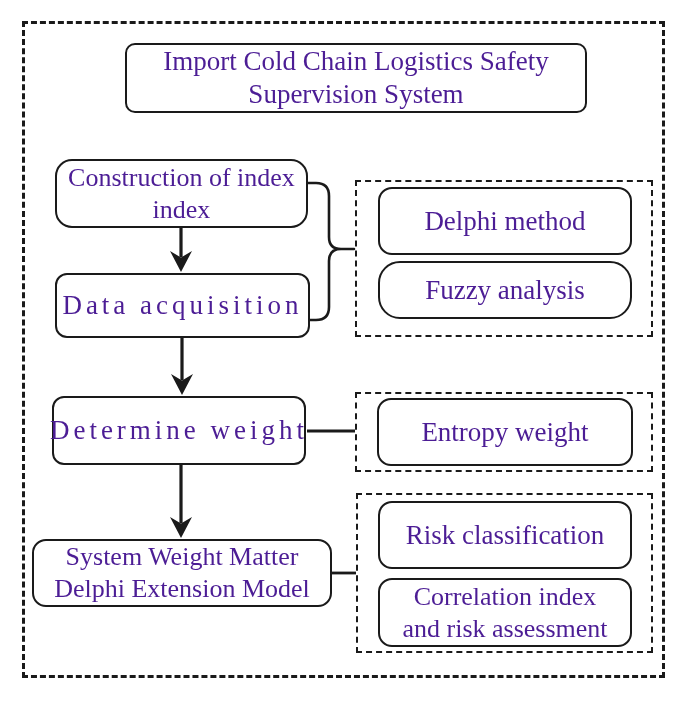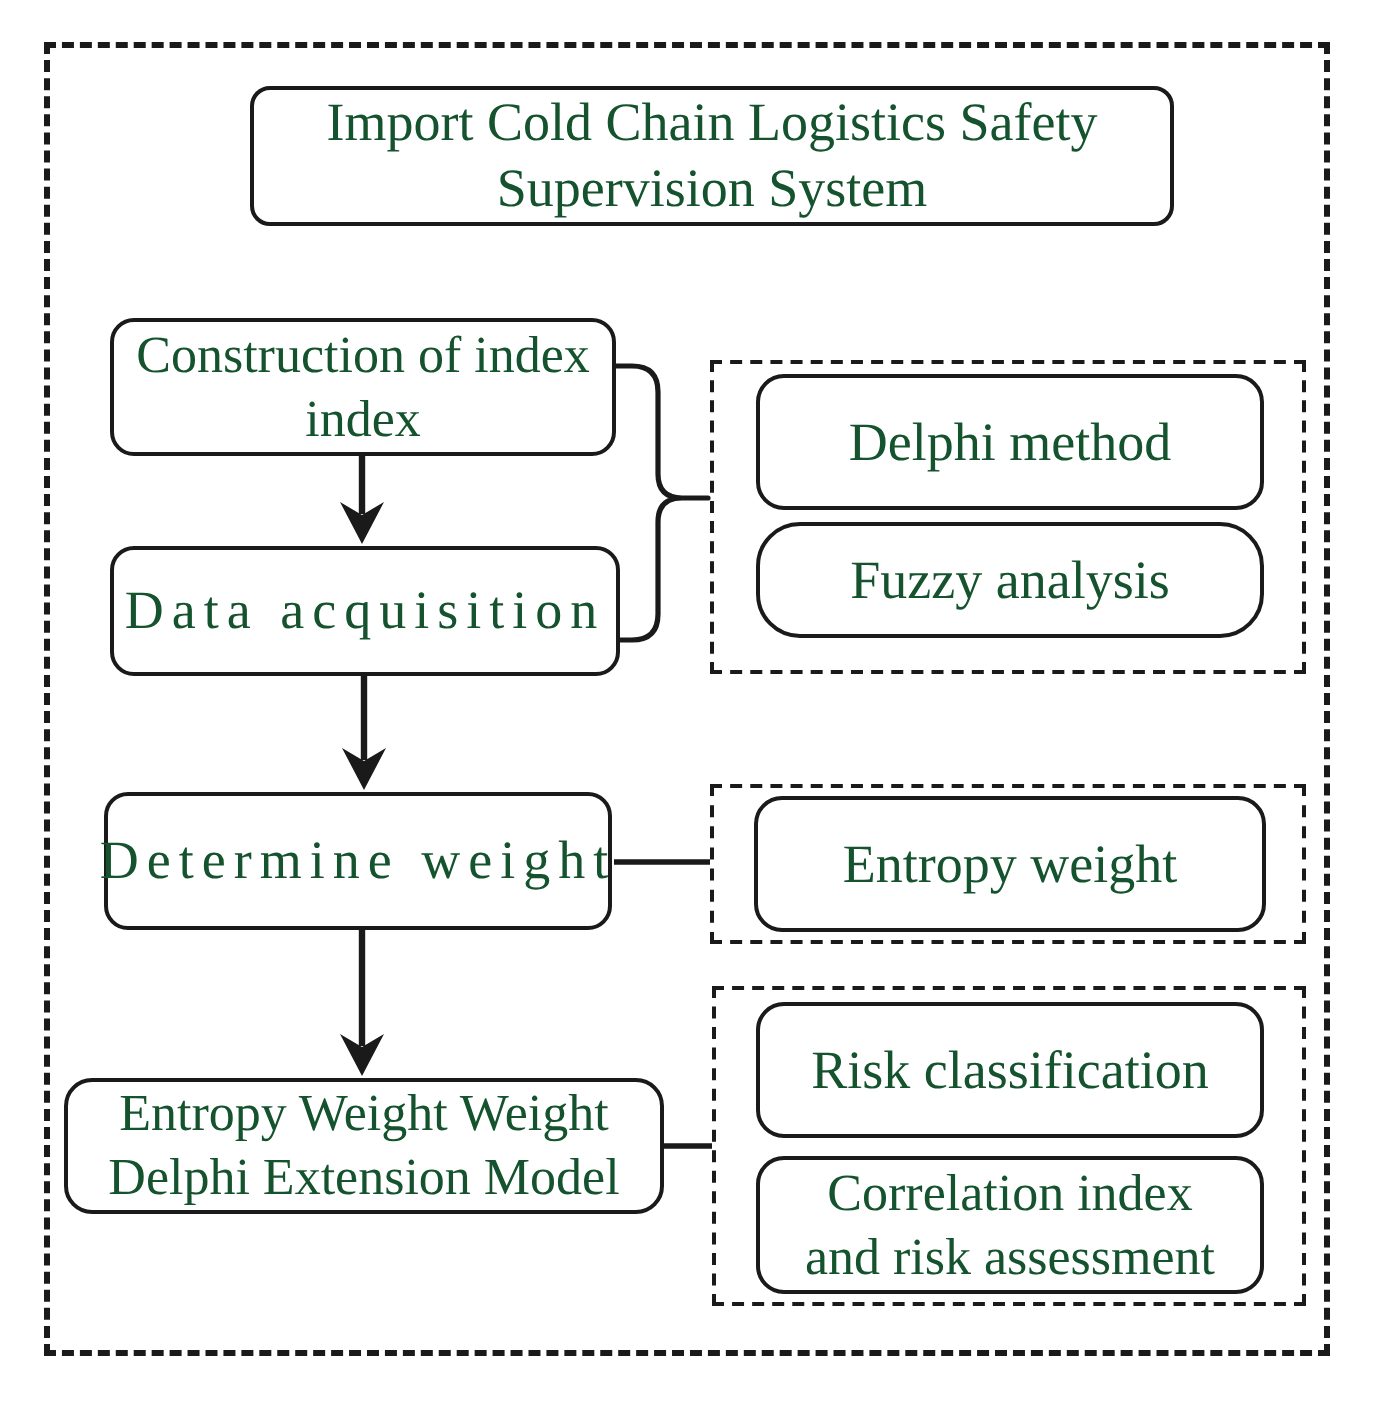--- a/index.html
+++ b/index.html
@@ -6,21 +6,21 @@
     margin: 0;
     padding: 0;
     background: #ffffff;
   }
   .canvas {
     position: relative;
     width: 688px;
     height: 701px;
     background: #ffffff;
     font-family: "Liberation Serif", "DejaVu Serif", serif;
-    color: #14532d;
+    color: #4c1d95;
     overflow: hidden;
   }
   .outer-frame {
     position: absolute;
     left: 22px;
     top: 21px;
     width: 643px;
     height: 657px;
     border: 3px dashed #1a1a1a;
     box-sizing: border-box;
@@ -40,21 +40,21 @@
     line-height: 33px;
   }
   .node span { display: block; white-space: nowrap; }
   .group {
     position: absolute;
     box-sizing: border-box;
     border: 2.8px dashed #1a1a1a;
     background: transparent;
   }
   .title-box   { left: 125px; top: 43px;  width: 462px; height: 70px; border-radius: 10px; }
-  .box-construction { left: 55px;  top: 159px; width: 253px; height: 69px; font-size: 26px; line-height: 32px; }
+  .box-construction { left: 55px;  top: 159px; width: 253px; height: 69px; font-size: 26px; line-height: 32px; border-radius: 17px; }
   .box-data    { left: 55px;  top: 273px; width: 255px; height: 65px; letter-spacing: 4px; }
   .box-weight  { left: 52px;  top: 396px; width: 254px; height: 69px; letter-spacing: 4px; }
   .box-model   { left: 32px;  top: 539px; width: 300px; height: 68px; font-size: 26px; line-height: 32px; border-radius: 14px; }
   .group-methods  { left: 355px; top: 180px; width: 298px; height: 157px; }
   .group-entropy  { left: 355px; top: 392px; width: 298px; height: 80px; }
   .group-risk     { left: 356px; top: 493px; width: 297px; height: 160px; }
   .box-delphi  { left: 378px; top: 187px; width: 254px; height: 68px; border-radius: 14px; }
   .box-fuzzy   { left: 378px; top: 261px; width: 254px; height: 58px; border-radius: 22px; }
   .box-entropy { left: 377px; top: 398px; width: 256px; height: 68px; border-radius: 14px; text-align: right; }
   .box-risk    { left: 378px; top: 501px; width: 254px; height: 68px; border-radius: 14px; }
@@ -109,21 +109,21 @@
 
   <div class="node box-data">
     <span>Data acquisition</span>
   </div>
 
   <div class="node box-weight">
     <span>Determine weight</span>
   </div>
 
   <div class="node box-model">
-    <span>Entropy Weight Weight</span>
+    <span>System Weight Matter</span>
     <span>Delphi Extension Model</span>
   </div>
 
   <div class="group group-methods"></div>
   <div class="node box-delphi">
     <span>Delphi method</span>
   </div>
   <div class="node box-fuzzy">
     <span>Fuzzy analysis</span>
   </div>

